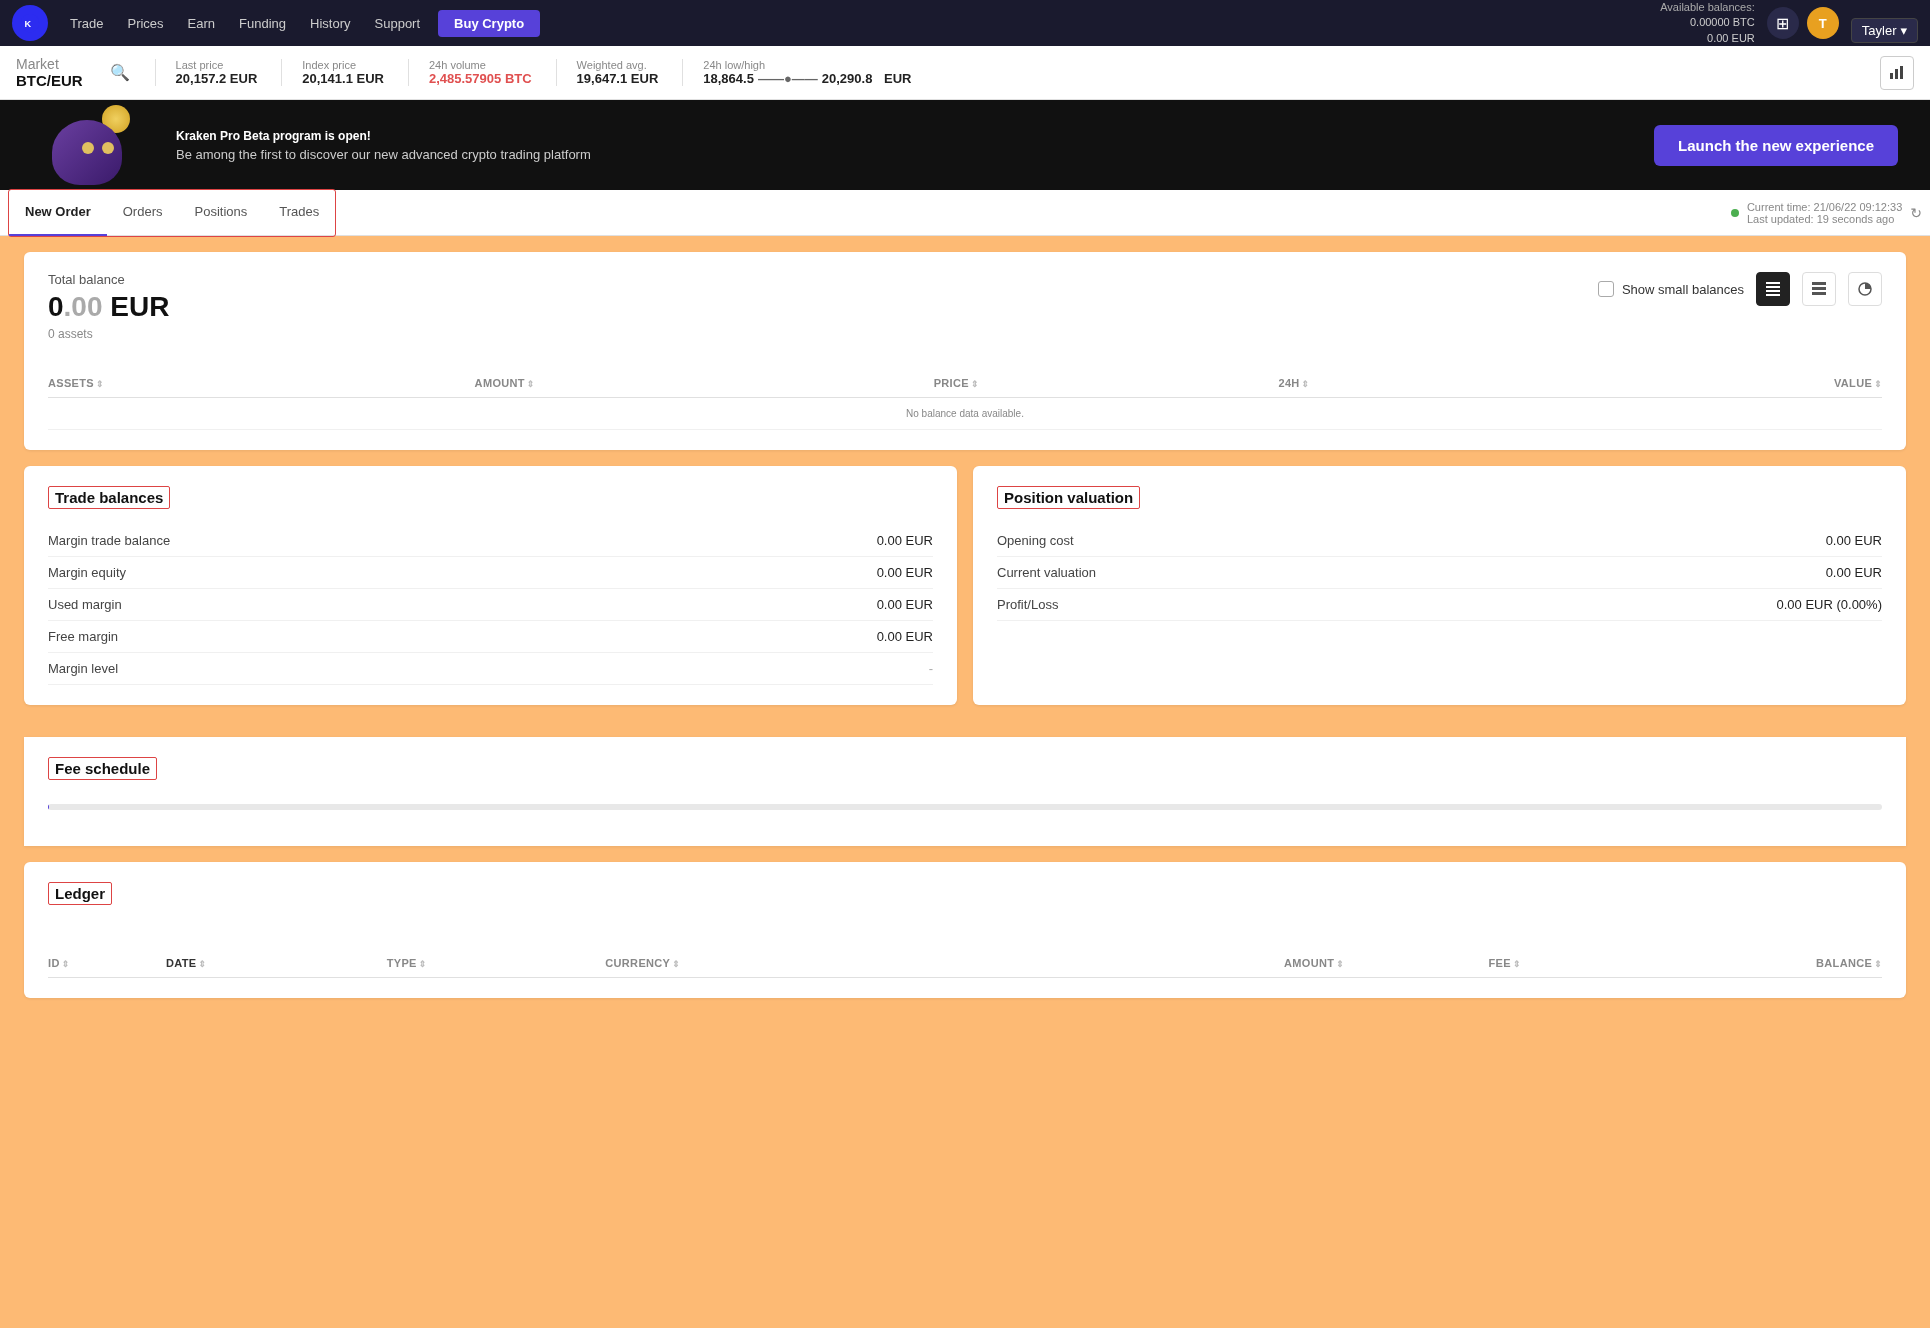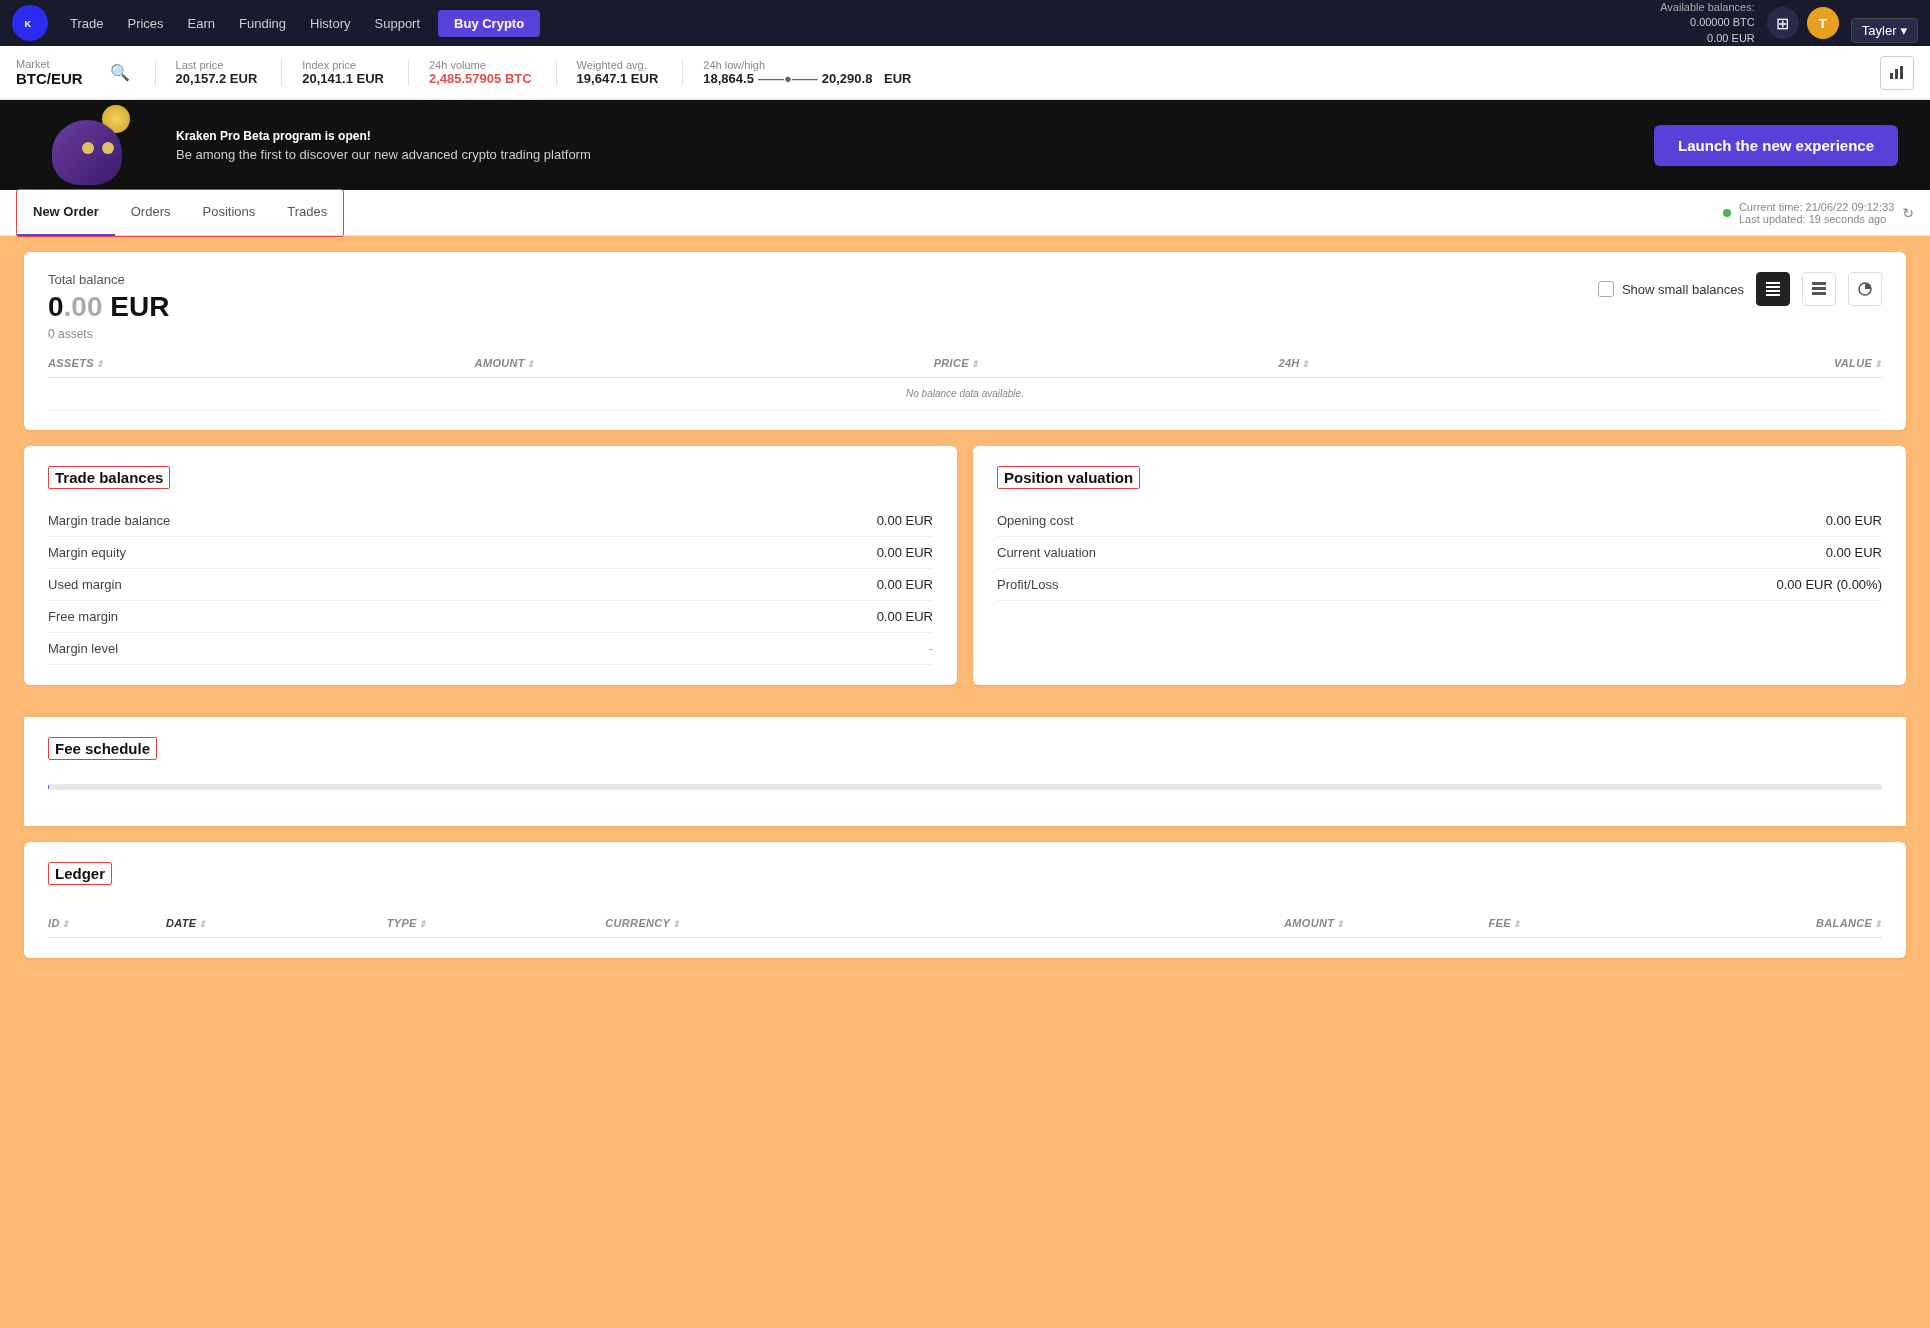--- a/index.html
+++ b/index.html
@@ -83,21 +83,21 @@
       border-bottom: 1px solid #e0e0e0;
       display: flex;
       align-items: center;
       padding: 0 16px;
       height: 54px;
       gap: 24px;
     }
     .market-pair {
       display: flex; flex-direction: column;
     }
-    .market-pair .label { font-size: 11px; color: #888; }
+    .market-pair .label { font-size: 14px; color: #888; }
     .market-pair .value { font-size: 15px; font-weight: 700; color: #111; }
     .market-stat {
       display: flex; flex-direction: column;
       border-left: 1px solid #e0e0e0;
       padding-left: 20px;
     }
     .market-stat .label { font-size: 11px; color: #888; }
     .market-stat .value { font-size: 13px; font-weight: 600; color: #222; }
     .market-stat .value.red { color: #e05050; }
     .market-stat .value.range { display: flex; align-items: center; gap: 4px; }
@@ -170,21 +170,21 @@
       white-space: nowrap;
       flex-shrink: 0;
     }
 
     
     .tabs-bar {
       background: #fff;
       border-bottom: 1px solid #e0e0e0;
       display: flex;
       align-items: center;
-      padding: 0 16px;
+      padding: 0 8px;
       height: 46px;
       gap: 0;
     }
     .tab-item {
       padding: 0 16px;
       height: 46px;
       display: flex; align-items: center;
       cursor: pointer;
       font-size: 13px;
       color: #555;
@@ -271,22 +271,21 @@
     .view-btn.active {
       background: #222;
       color: #fff;
       border-color: #222;
     }
 
     
     .data-table {
       width: 100%;
       border-collapse: collapse;
-      margin-top: 8px;
-      font-style: italic;
+      margin-top: 28px;
     }
     .data-table th {
       text-align: left;
       font-size: 11px;
       font-weight: 600;
       color: #888;
       padding: 8px 0;
       border-bottom: 1px solid #e0e0e0;
       text-transform: uppercase;
       letter-spacing: 0.03em;

